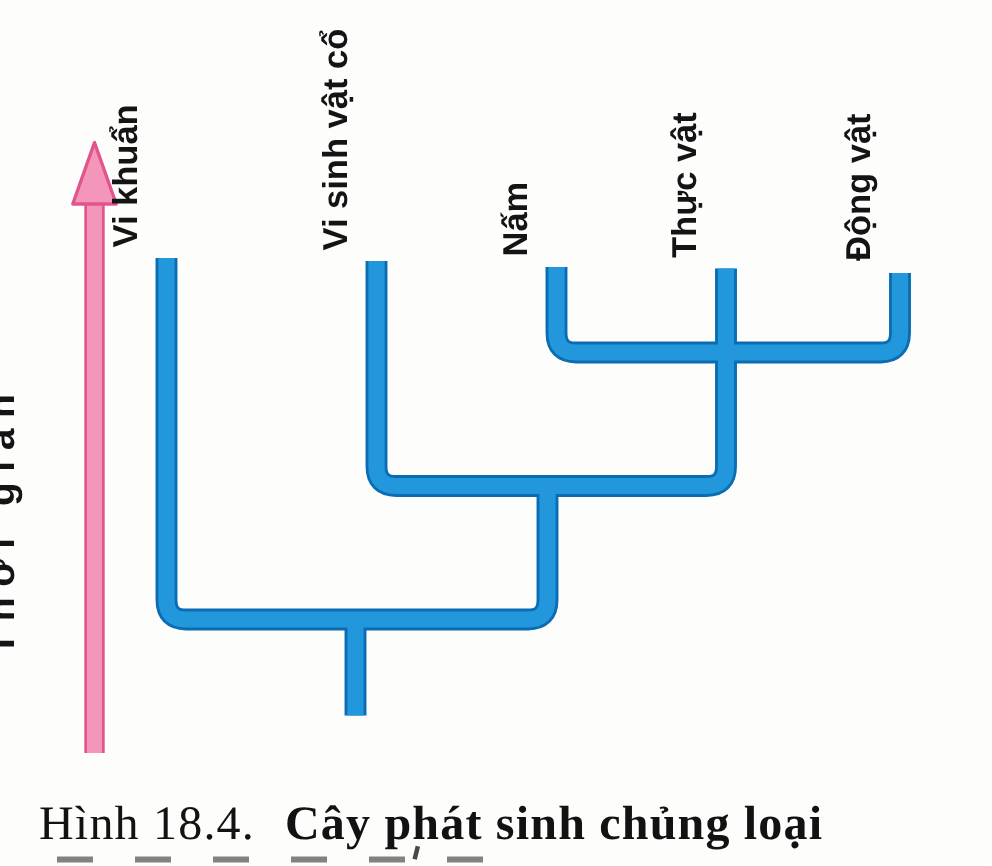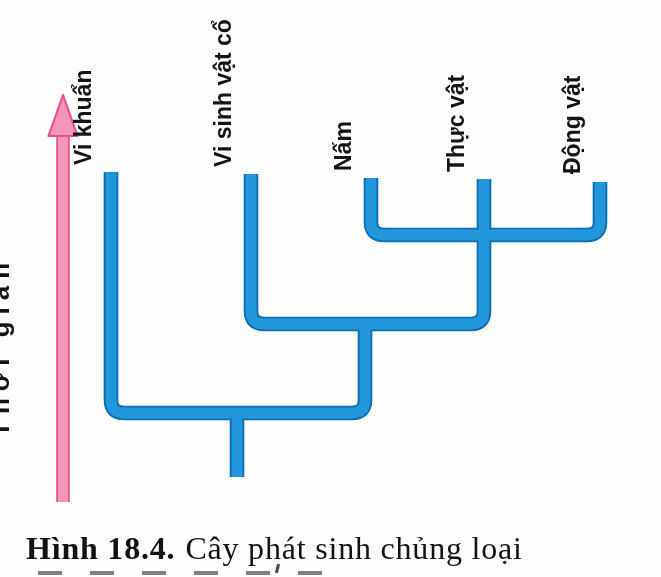--- a/index.html
+++ b/index.html
@@ -43,22 +43,22 @@
   }
   .caption{
     position:absolute;
     left:26px;top:528px;
     font-family:"Liberation Serif","DejaVu Serif",serif;
     font-size:32px;line-height:40px;
     letter-spacing:.8px;
     color:#121212;
     white-space:nowrap;
   }
-  .caption .cap-num{font-weight:700;}
-  .caption .cap-title{font-weight:400;margin-left:10px;}
+  .caption .cap-num{font-weight:400;}
+  .caption .cap-title{font-weight:700;margin-left:20px;}
   .cut-line{
     position:absolute;
     left:38px;top:571px;width:312px;height:4px;
     background:repeating-linear-gradient(90deg,
       rgba(25,25,25,.72) 0 24px, rgba(25,25,25,0) 24px 52px);
     opacity:.75;
   }
   .cut-accent{
     position:absolute;
     left:276px;top:564px;width:3px;height:9px;

